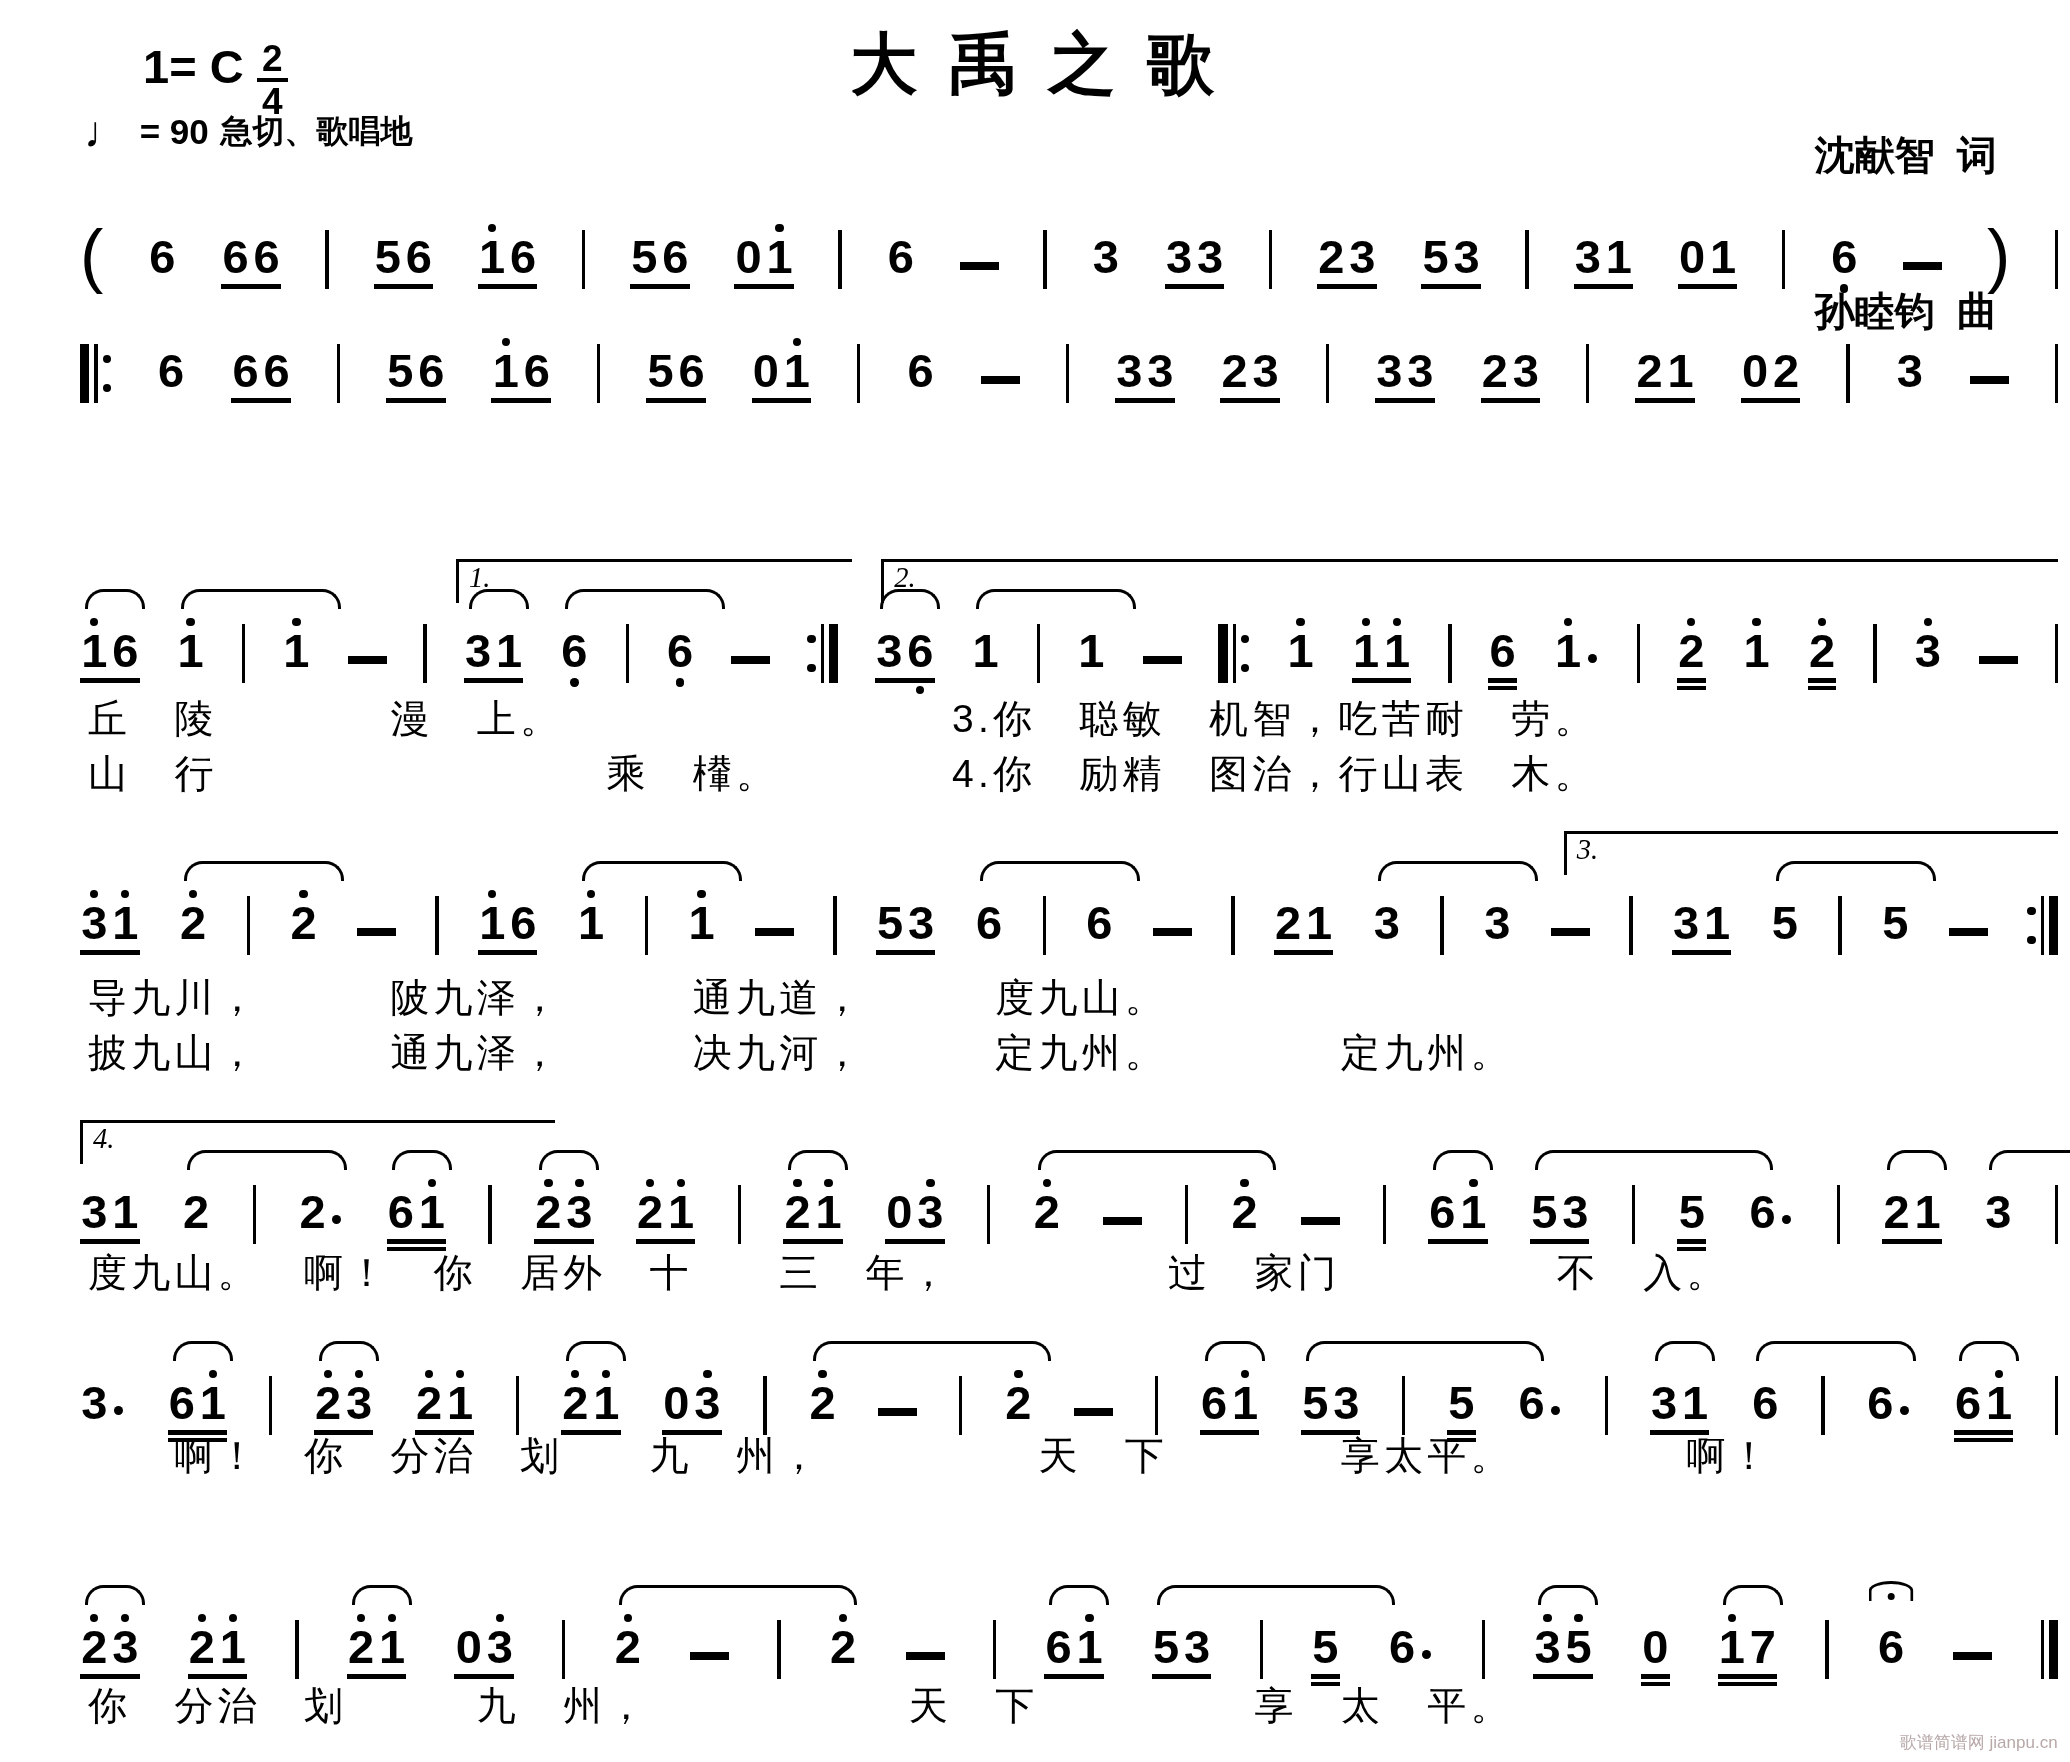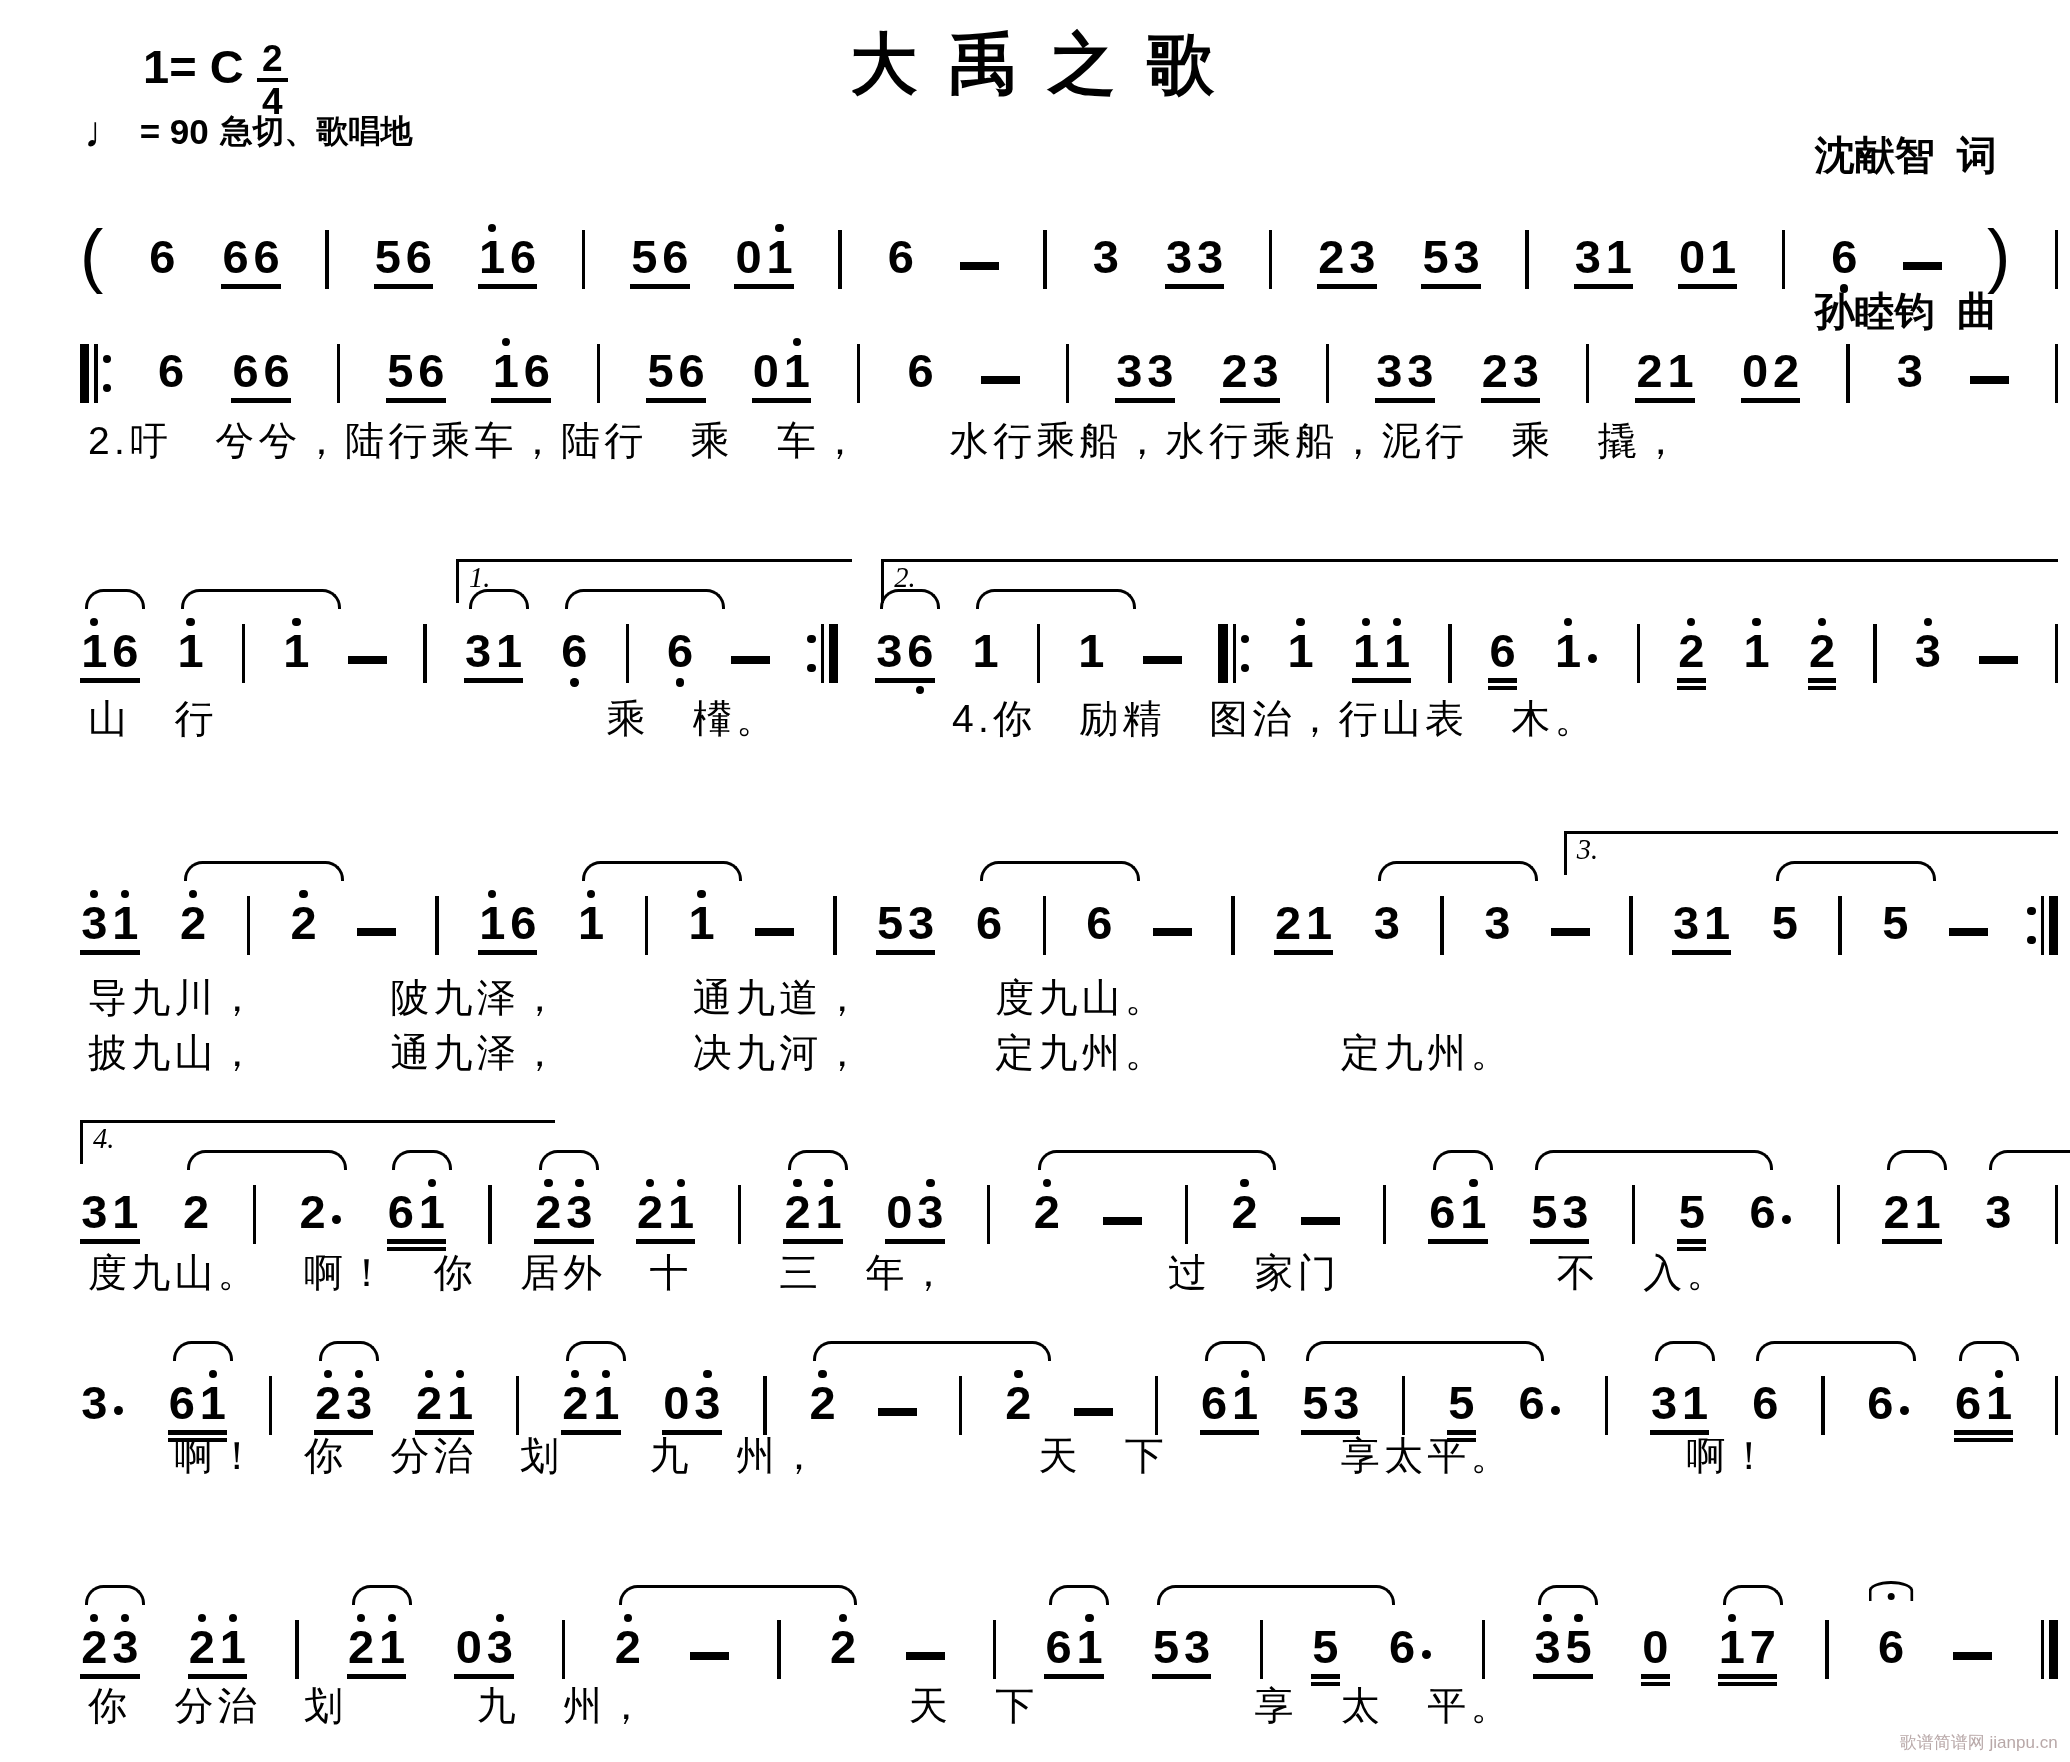--- a/index.html
+++ b/index.html
@@ -1804,22 +1804,22 @@
             <div class="dg">6</div>
           </div>
         </div>
       </div>
       <div class="dash"></div>
       <div class="bargrp">
         <div class="bl"></div>
         <div class="bl thick"></div>
       </div>
     </div>
-    <div class="lyr" id="lyr0"><div class="">2.吁　兮兮，陆行乘车，陆行　乘　车，　　水行乘船，水行乘船，泥行　乘　撬，</div></div>
-    <div class="lyr" id="lyr1"><div class="">山　行　　　　　　　　　乘　檋。　　　　4.你　励精　图治，行山表　木。</div></div>
+    <div class="lyr" id="lyr0"></div>
+    <div class="lyr" id="lyr1"><div class="">丘　陵　　　　漫　上。　　　　　　　　　3.你　聪敏　机智，吃苦耐　劳。</div><div class="">山　行　　　　　　　　　乘　檋。　　　　4.你　励精　图治，行山表　木。</div></div>
     <div class="lyr" id="lyr2"><div class="">导九川，　　　陂九泽，　　　通九道，　　　度九山。</div><div class="">披九山，　　　通九泽，　　　决九河，　　　定九州。　　　　定九州。</div></div>
     <div class="lyr" id="lyr3"><div class="">度九山。　啊！　你　居外　十　　三　年，　　　　　过　家门　　　　　不　入。</div></div>
     <div class="lyr" id="lyr4"><div class="">　　啊！　你　分治　划　　九　州，　　　　　天　下　　　　享太平。　　　　啊！</div></div>
     <div class="lyr" id="lyr5"><div class="">你　分治　划　　　九　州，　　　　　　天　下　　　　　享　太　平。</div></div>
   </div>
 
 <div class="watermark">歌谱简谱网 jianpu.cn</div>
 
 
 </body></html>

